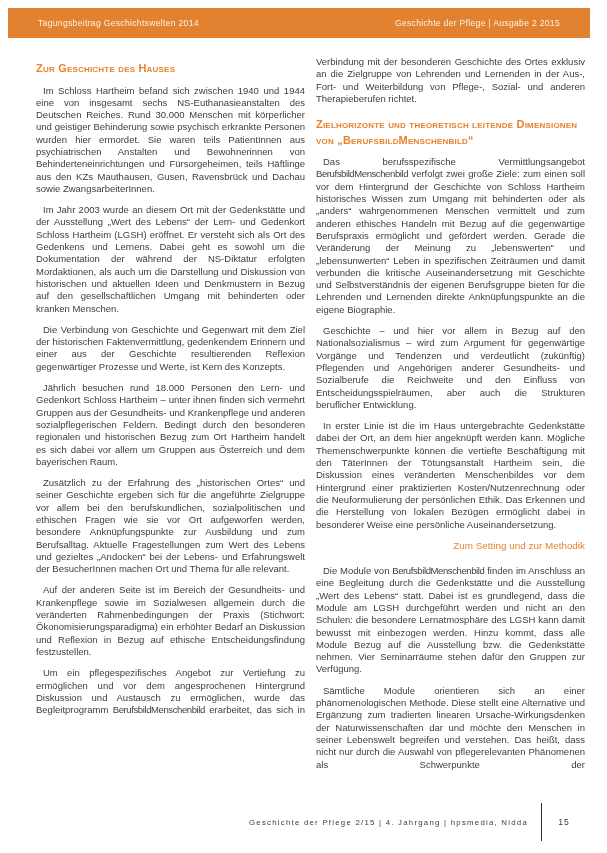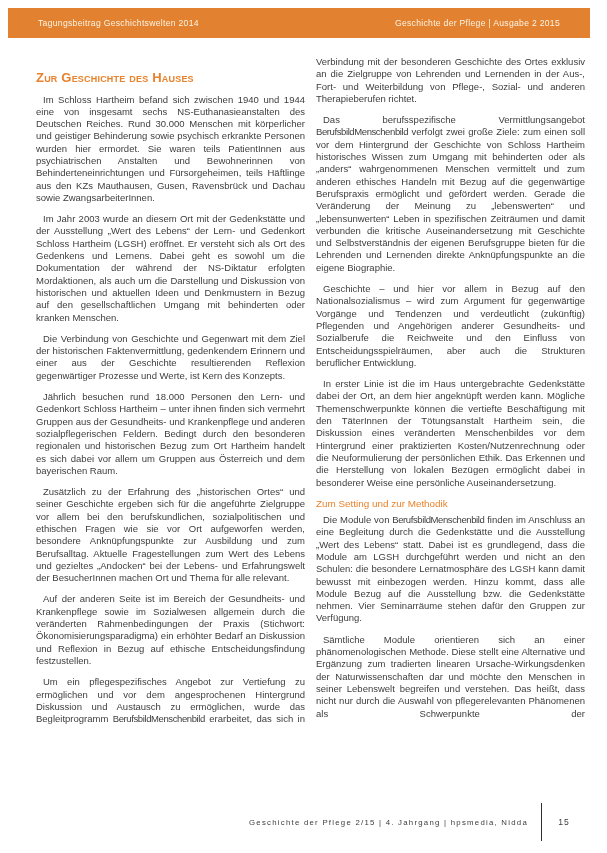--- a/index.html
+++ b/index.html
@@ -16,27 +16,27 @@
   
   .columns{
     position:absolute;left:36px;top:56px;width:549px;
     display:flex;gap:11px;
   }
   .col{width:269px;font-size:9.5px;line-height:12.3px;text-align:justify;hyphens:auto;}
   .para{margin:0 0 9px;text-indent:7px;color:#3d3d3d;}
   .para.no-indent{text-indent:0;}
   .para.cont{text-align-last:justify;}
   .sec-head{
-    font-variant:small-caps;color:#e8822c;font-size:13px;line-height:15.5px;
-    font-weight:600;letter-spacing:.2px;margin:14px 0 8px;text-align:left;text-indent:0;
+    font-variant:small-caps;color:#e8822c;font-size:11px;line-height:15.5px;
+    font-weight:600;letter-spacing:.2px;margin:5px 0 8px;text-align:left;text-indent:0;
   }
   .sec-head.spaced{margin-top:12px;}
   .sub-head{
-    color:#e8822c;font-size:9.9px;font-weight:400;margin:0 0 4px;
-    text-align:left;text-indent:0;line-height:12.3px;
+    color:#e8822c;font-size:9.9px;font-weight:400;margin:0 0 13px;
+    text-align:right;text-indent:0;line-height:12.3px;
   }
   .brand{letter-spacing:-0.4px;}
   
   .footer{
     position:absolute;right:34px;bottom:11px;height:40px;
     display:flex;align-items:center;gap:13px;
   }
   .footer-text{font-size:7.8px;letter-spacing:1.25px;color:#3d3d3d;white-space:nowrap;}
   .footer-rule{width:1px;height:38px;background:#2f2f2f;}
   .footer-page{font-size:8.6px;letter-spacing:1px;color:#3d3d3d;width:18px;text-align:center;}
@@ -59,20 +59,21 @@
       <p class="para">Im Jahr 2003 wurde an diesem Ort mit der Gedenkstätte und der Ausstellung „Wert des Lebens“ der Lern- und Gedenkort Schloss Hartheim (LGSH) eröffnet. Er versteht sich als Ort des Gedenkens und Lernens. Dabei geht es sowohl um die Dokumentation der während der NS-Diktatur erfolgten Mordaktionen, als auch um die Darstellung und Diskussion von historischen und aktuellen Ideen und Denkmustern in Bezug auf den gesellschaftlichen Umgang mit behinderten oder kranken Menschen.</p>
       <p class="para">Die Verbindung von Geschichte und Gegenwart mit dem Ziel der historischen Faktenvermittlung, gedenkendem Erinnern und einer aus der Geschichte resultierenden Reflexion gegenwärtiger Prozesse und Werte, ist Kern des Konzepts.</p>
       <p class="para">Jährlich besuchen rund 18.000 Personen den Lern- und Gedenkort Schloss Hartheim – unter ihnen finden sich vermehrt Gruppen aus der Gesundheits- und Krankenpflege und anderen sozialpflegerischen Feldern. Bedingt durch den besonderen regionalen und historischen Bezug zum Ort Hartheim handelt es sich dabei vor allem um Gruppen aus Österreich und dem bayerischen Raum.</p>
       <p class="para">Zusätzlich zu der Erfahrung des „historischen Ortes“ und seiner Geschichte ergeben sich für die angeführte Zielgruppe vor allem bei den berufskundlichen, sozialpolitischen und ethischen Fragen wie sie vor Ort aufgeworfen werden, besondere Anknüpfungspunkte zur Ausbildung und zum Berufsalltag. Aktuelle Fragestellungen zum Wert des Lebens und gezieltes „Andocken“ bei der Lebens- und Erfahrungswelt der BesucherInnen machen Ort und Thema für alle relevant.</p>
       <p class="para">Auf der anderen Seite ist im Bereich der Gesundheits- und Krankenpflege sowie im Sozialwesen allgemein durch die veränderten Rahmenbedingungen der Praxis (Stichwort: Ökonomisierungsparadigma) ein erhöhter Bedarf an Diskussion und Reflexion in Bezug auf ethische Entscheidungsfindung festzustellen.</p>
       <p class="para cont"><span>Um ein pflegespezifisches Angebot zur Vertiefung zu ermöglichen und vor dem angesprochenen Hintergrund Diskussion und Austausch zu ermöglichen, wurde das Begleitprogramm </span><span class="brand">BerufsbildMenschenbild</span><span> erarbeitet, das sich in</span></p>
     </section>
 
     <section class="col">
       <p class="para no-indent">Verbindung mit der besonderen Geschichte des Ortes exklusiv an die Zielgruppe von Lehrenden und Lernenden in der Aus-, Fort- und Weiterbildung von Pflege-, Sozial- und anderen Therapieberufen richtet.</p>
+      <h2 class="sec-head spaced">Zielhorizonte und theoretisch leitende Dimensionen von „BerufsbildMenschenbild“</h2>
       <p class="para"><span>Das berufsspezifische Vermittlungsangebot </span><span class="brand">BerufsbildMenschenbild</span><span> verfolgt zwei große Ziele: zum einen soll vor dem Hintergrund der Geschichte von Schloss Hartheim historisches Wissen zum Umgang mit behinderten oder als „anders“ wahrgenommenen Menschen vermittelt und zum anderen ethisches Handeln mit Bezug auf die gegenwärtige Berufspraxis ermöglicht und gefördert werden. Gerade die Veränderung der Meinung zu „lebenswerten“ und „lebensunwerten“ Leben in spezifischen Zeiträumen und damit verbunden die kritische Auseinandersetzung mit Geschichte und Selbstverständnis der eigenen Berufsgruppe bieten für die Lehrenden und Lernenden direkte Anknüpfungspunkte an die eigene Biographie.</span></p>
       <p class="para">Geschichte – und hier vor allem in Bezug auf den Nationalsozialismus – wird zum Argument für gegenwärtige Vorgänge und Tendenzen und verdeutlicht (zukünftig) Pflegenden und Angehörigen anderer Gesundheits- und Sozialberufe die Reichweite und den Einfluss von Entscheidungsspielräumen, aber auch die Strukturen beruflicher Entwicklung.</p>
       <p class="para">In erster Linie ist die im Haus untergebrachte Gedenkstätte dabei der Ort, an dem hier angeknüpft werden kann. Mögliche Themenschwerpunkte können die vertiefte Beschäftigung mit den TäterInnen der Tötungsanstalt Hartheim sein, die Diskussion eines veränderten Menschenbildes vor dem Hintergrund einer praktizierten Kosten/Nutzenrechnung oder die Neuformulierung der persönlichen Ethik. Das Erkennen und die Herstellung von lokalen Bezügen ermöglicht dabei in besonderer Weise eine persönliche Auseinandersetzung.</p>
       <h3 class="sub-head">Zum Setting und zur Methodik</h3>
       <p class="para"><span>Die Module von </span><span class="brand">BerufsbildMenschenbild</span><span> finden im Anschluss an eine Begleitung durch die Gedenkstätte und die Ausstellung „Wert des Lebens“ statt. Dabei ist es grundlegend, dass die Module am LGSH durchgeführt werden und nicht an den Schulen: die besondere Lernatmosphäre des LGSH kann damit bewusst mit einbezogen werden. Hinzu kommt, dass alle Module Bezug auf die Ausstellung bzw. die Gedenkstätte nehmen. Vier Seminarräume stehen dafür den Gruppen zur Verfügung.</span></p>
       <p class="para cont">Sämtliche Module orientieren sich an einer phänomenologischen Methode. Diese stellt eine Alternative und Ergänzung zum tradierten linearen Ursache-Wirkungsdenken der Naturwissenschaften dar und möchte den Menschen in seiner Lebenswelt begreifen und verstehen. Das heißt, dass nicht nur durch die Auswahl von pflegerelevanten Phänomenen als Schwerpunkte der</p>
     </section>
 
   </main>
 

